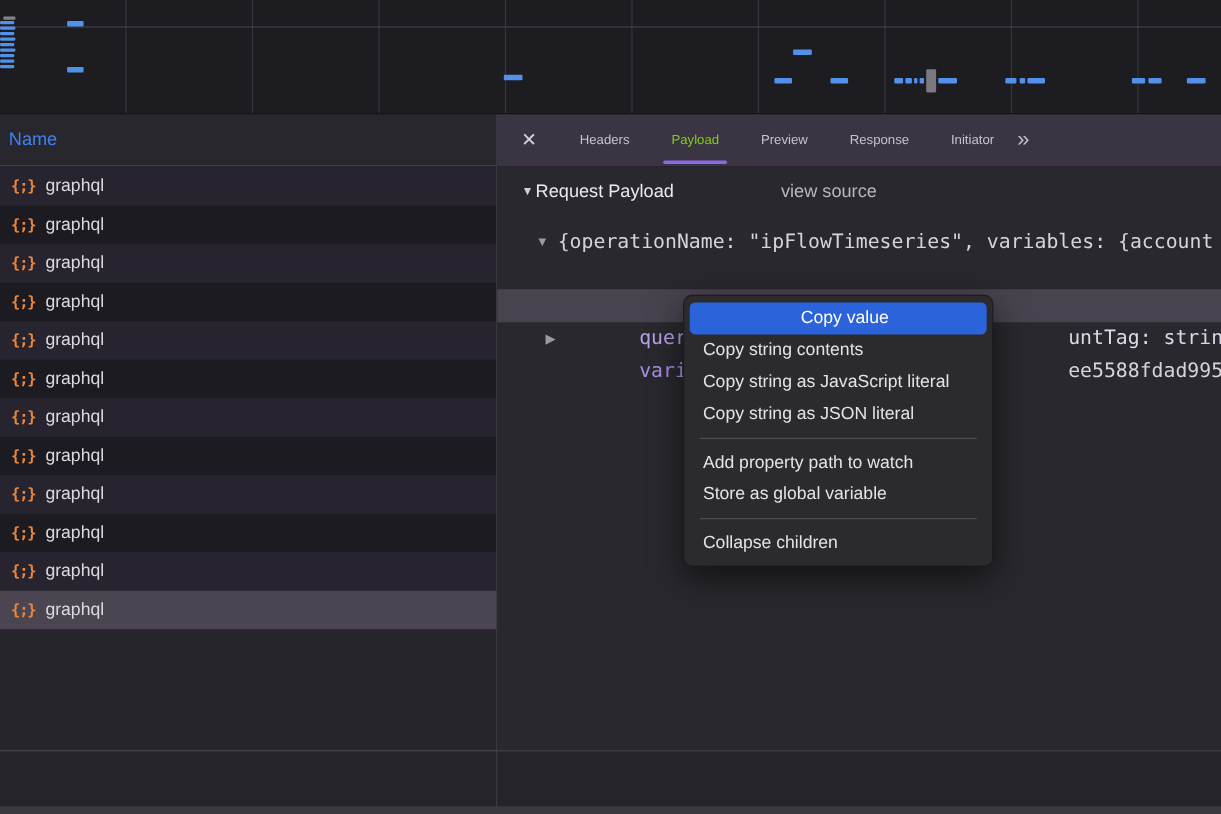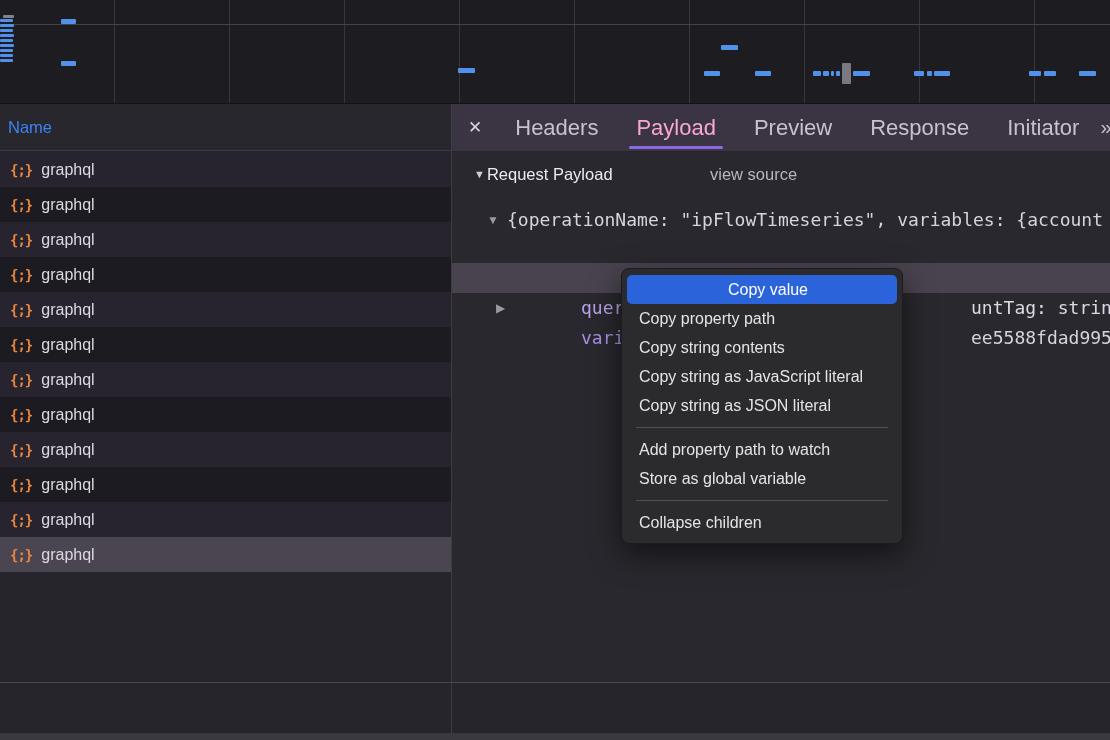--- a/index.html
+++ b/index.html
@@ -21,22 +21,22 @@
   .req-row:nth-of-type(odd){background:#272430;}
   .req-row:nth-of-type(even){background:#1c1b21;}
   .req-row.selected{background:#4a4551;}
   .req-icon{font-family:"DejaVu Sans Mono",monospace;font-weight:bold;color:#e8873d;font-size:14px;margin:0 9px 0 10px;letter-spacing:-1px;}
   .vdivider{position:absolute;left:451px;top:104px;width:1px;height:636px;background:#3e3c43;}
   .footer-line{position:absolute;left:0;top:682px;width:1110px;height:1px;background:#4b4950;}
   .bottom-strip{position:absolute;left:0;top:733px;width:1110px;height:7px;background:#3a393f;}
   
   .tabbar{position:absolute;left:452px;top:104px;width:658px;height:47px;background:#3a3443;display:flex;align-items:center;padding-left:16px;box-sizing:border-box;}
   .close-btn{width:26px;color:#d4d2da;font-size:17px;margin-right:14px;text-align:center;}
-  .tab{padding:0 19px;font-size:22px;color:#c6c2ce;height:47px;line-height:47px;position:relative;white-space:nowrap;}
-  .tab.active{color:#f9a8d4;}
+  .tab{padding:0 19px;font-size:12px;color:#c6c2ce;height:47px;line-height:47px;position:relative;white-space:nowrap;}
+  .tab.active{color:#84cc16;}
   .tab.active::after{content:"";position:absolute;left:12px;right:12px;bottom:2px;height:3px;border-radius:2px;background:#8d68e6;}
   .overflow-btn{font-size:20px;color:#c6c2ce;margin-left:2px;}
   
   .payload{position:absolute;left:452px;top:152px;width:658px;height:530px;background:#29282e;overflow:hidden;}
   .rp-head{position:absolute;left:22px;top:13px;font-size:16.5px;color:#eceaf0;white-space:nowrap;}
   .rp-tri{font-size:11px;color:#cfcdd4;margin-right:2px;vertical-align:2px;}
   .rp-title{font-weight:normal;}
   .view-source{position:absolute;left:258px;top:13px;font-size:16.5px;color:#b9b6bd;}
   .code-line{position:absolute;font-family:"DejaVu Sans Mono",monospace;font-size:18px;height:30px;line-height:30px;white-space:pre;color:#d6d4db;}
   .line-tri{position:absolute;font-size:12px;color:#9a98a0;height:30px;line-height:30px;}
@@ -221,23 +221,20 @@
     </span>
   </div>
 </div>
 
 <div class="menu">
 
 <div class="menu-item highlighted">
       <span>Copy value</span>
     </div>
     <div class="menu-item">
-      <span>Copy property path</span>
-    </div>
-    <div class="menu-item">
       <span>Copy string contents</span>
     </div>
     <div class="menu-item">
       <span>Copy string as JavaScript literal</span>
     </div>
     <div class="menu-item">
       <span>Copy string as JSON literal</span>
     </div>
     <div class="menu-sep"></div>
     <div class="menu-item">

